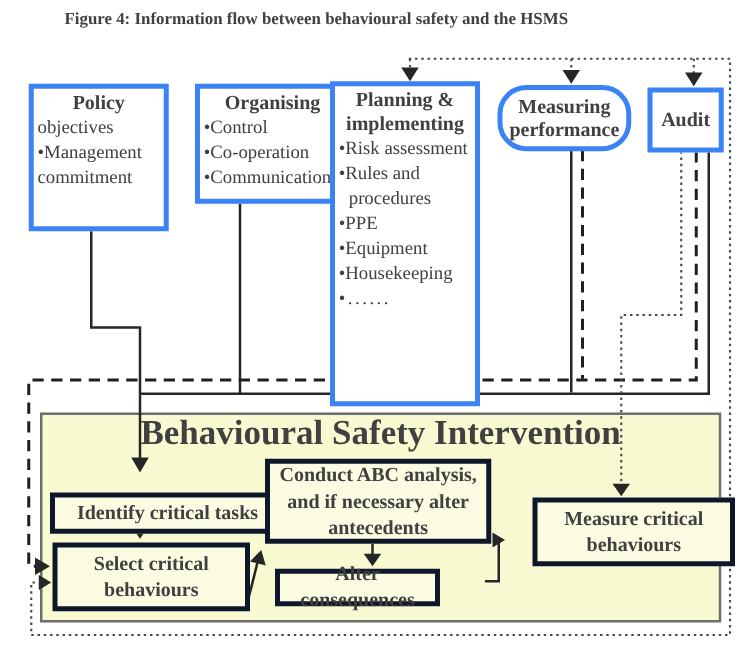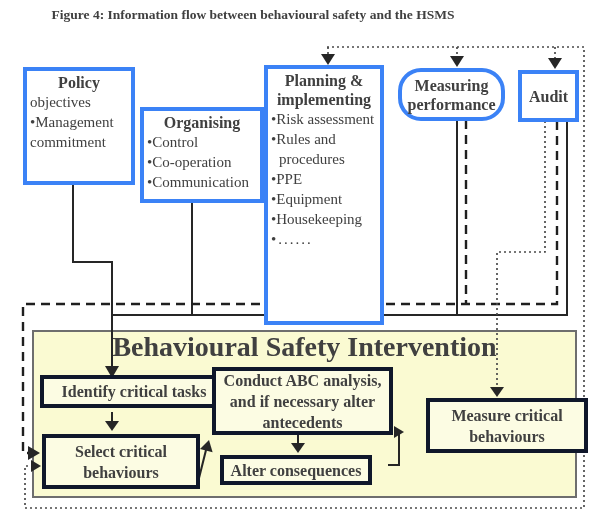--- a/index.html
+++ b/index.html
@@ -90,21 +90,21 @@
     <polygon points="404,432 394,426 394,438" fill="#262626"></polygon>
   </svg>
 
   <div class="abs tbox" style="left:23px; top:67px; width:112px; height:118px;">
     <div class="tbox-title">Policy</div>
     <div class="tline">objectives</div>
     <div class="tline">•Management</div>
     <div class="tline">commitment</div>
   </div>
 
-  <div class="abs tbox" style="left:140px; top:67px; width:124px; height:96px;margin-top:40px;">
+  <div class="abs tbox" style="left:156px; top:67px; width:124px; height:96px;">
     <div class="tbox-title">Organising</div>
     <div class="tline">•Control</div>
     <div class="tline">•Co-operation</div>
     <div class="tline">•Communication</div>
   </div>
 
   <div class="abs tbox" style="left:264px; top:65px; width:120px; height:260px;">
     <div class="tbox-title">Planning &amp; implementing</div>
     <div class="tline">•Risk assessment</div>
     <div class="tline">•Rules and</div>
@@ -116,23 +116,23 @@
   </div>
 
   <div class="abs tbox centered" style="left:398px; top:68px; width:107px; height:53px;border-radius:23px;">
     <div class="tbox-title">Measuring performance</div>
   </div>
 
   <div class="abs tbox centered" style="left:518px; top:70px; width:61px; height:52px;">
     <div class="tbox-title">Audit</div>
   </div>
 
-  <div class="abs ibox" style="left:40px; top:375px; width:188px; height:33px;">Identify critical tasks</div>
+  <div class="abs ibox" style="left:40px; top:394px; width:188px; height:33px;">Identify critical tasks</div>
 
   <div class="abs ibox" style="left:42px; top:434px; width:158px; height:55px;">Select critical behaviours</div>
 
   <div class="abs ibox" style="left:212px; top:367px; width:181px; height:68px;">Conduct ABC analysis, and if necessary alter antecedents</div>
 
-  <div class="abs ibox" style="left:220px; top:455px; width:152px; height:30px;">Alter consequences</div>
+  <div class="abs ibox" style="left:220px; top:455px; width:132px; height:30px;">Alter consequences</div>
 
   <div class="abs ibox" style="left:426px; top:398px; width:162px; height:55px;">Measure critical behaviours</div>
 
 </div>
 
 </body></html>

